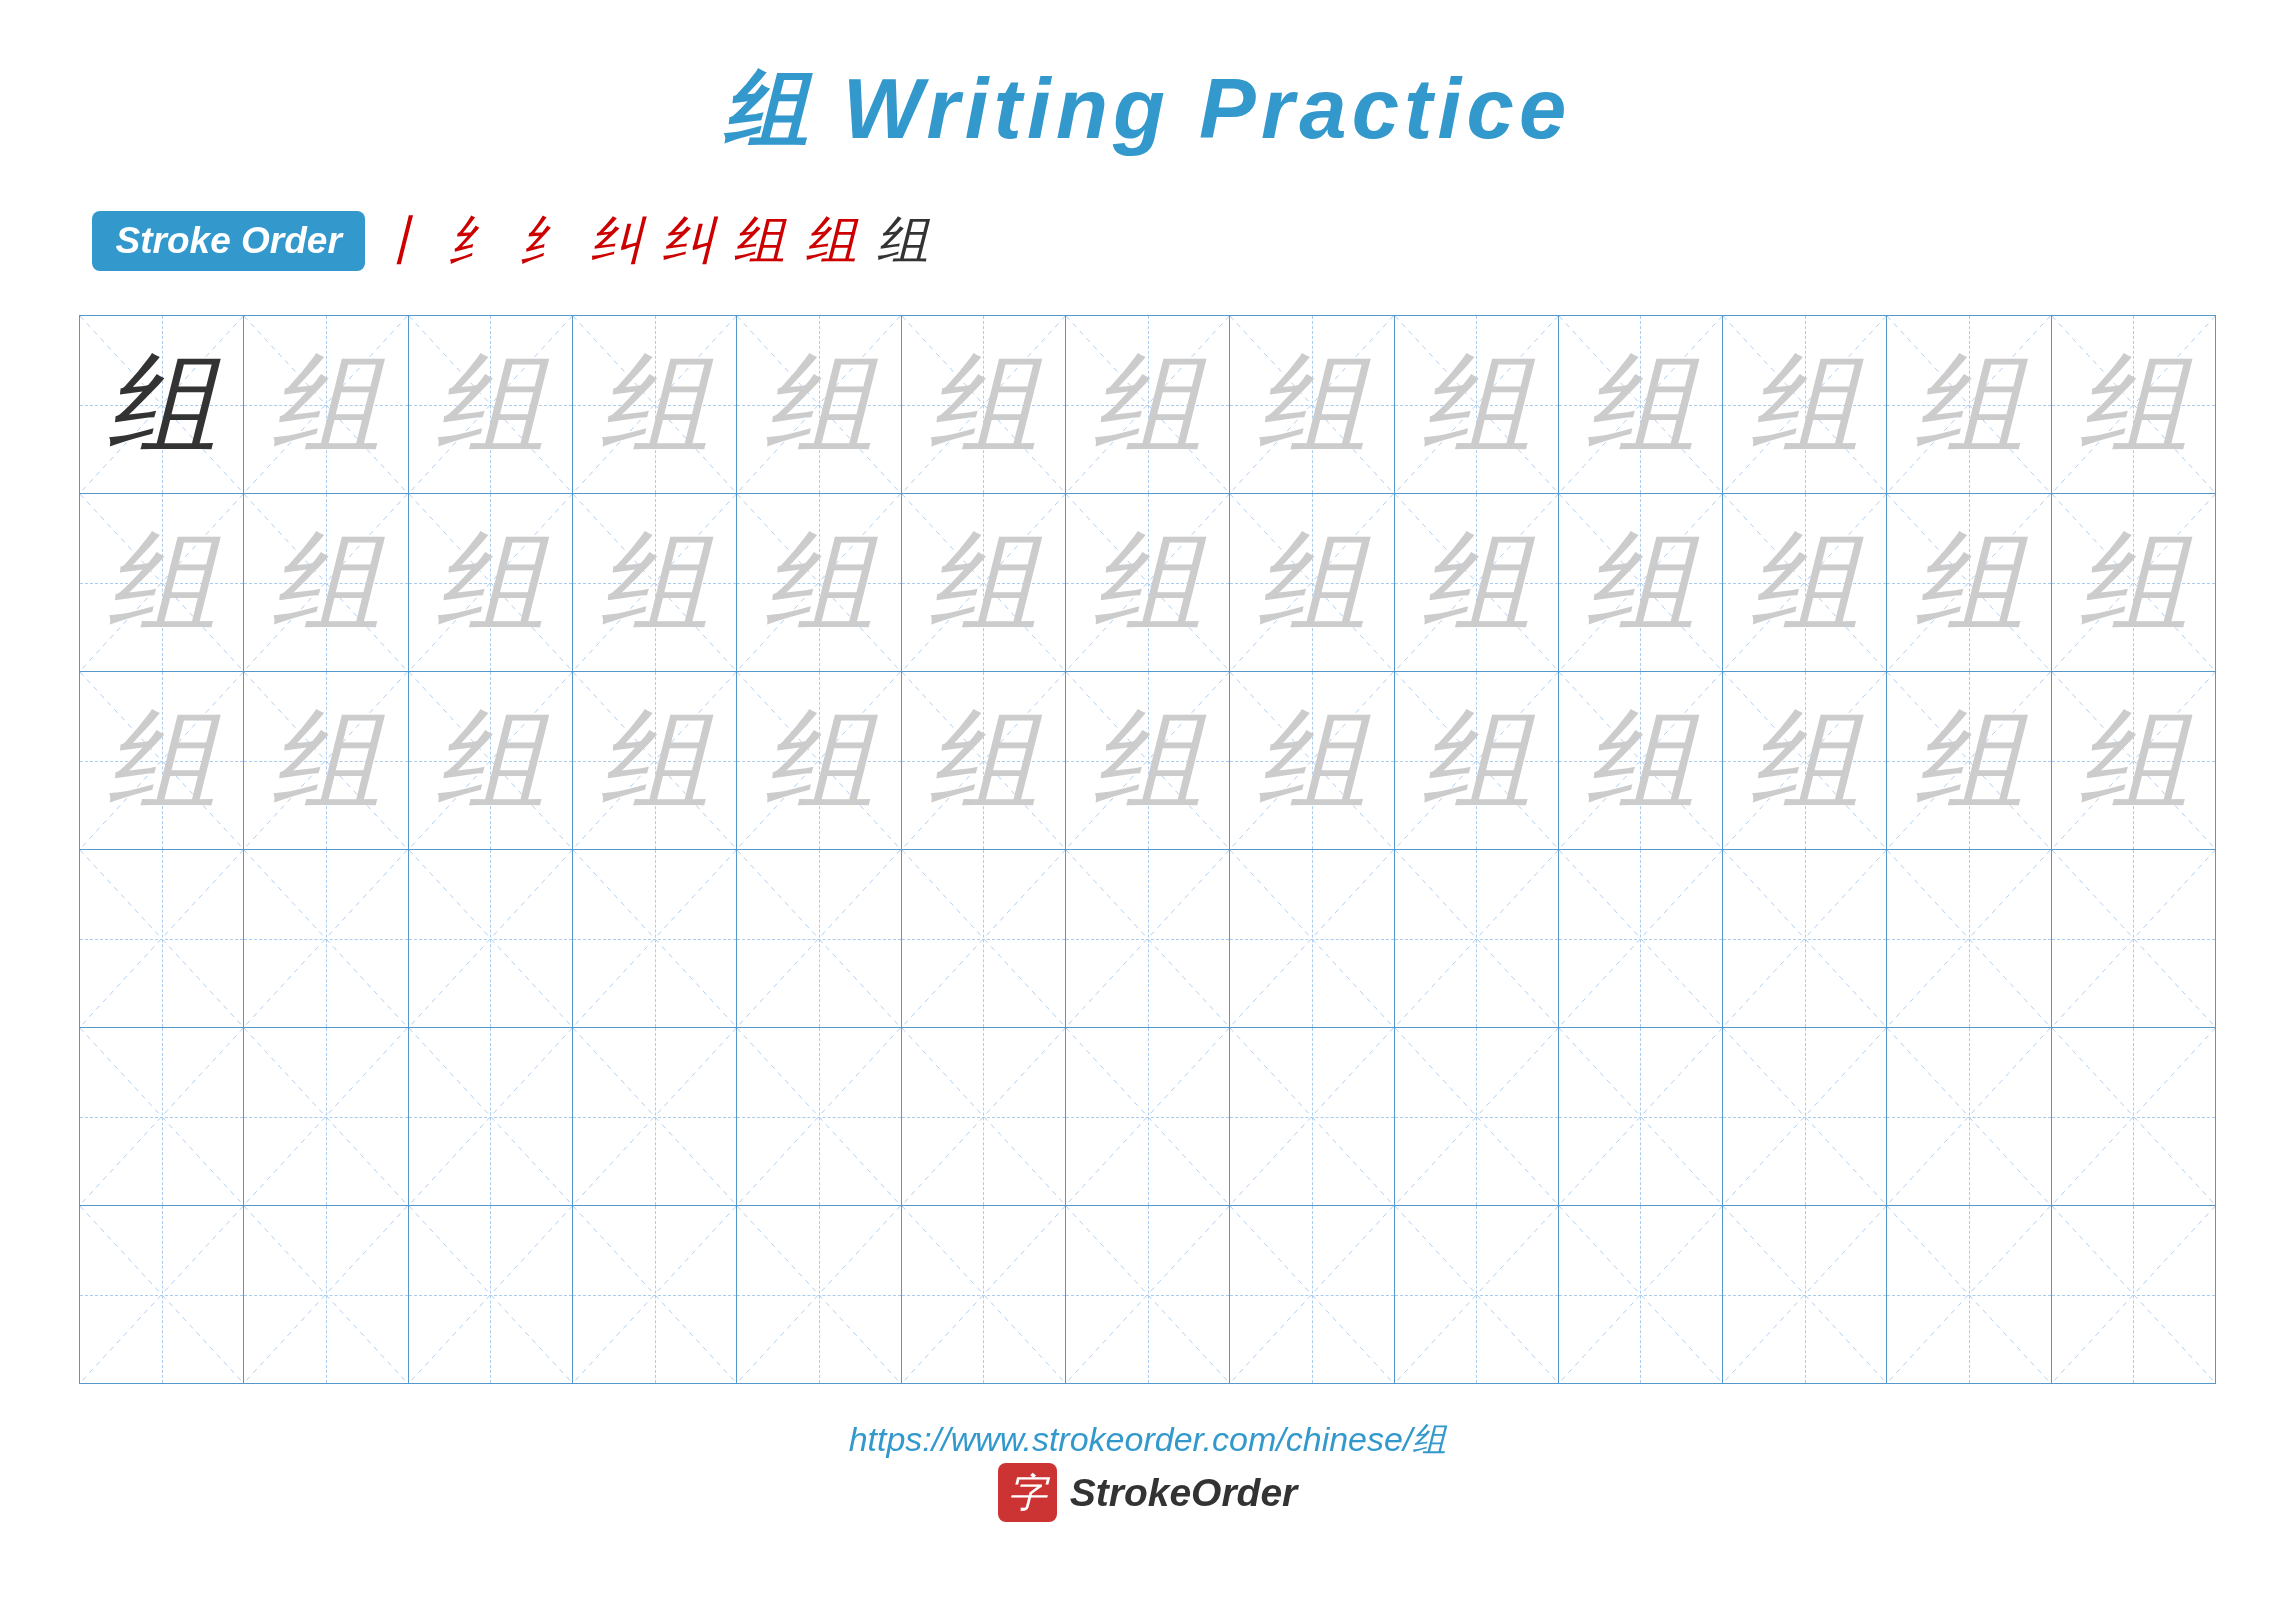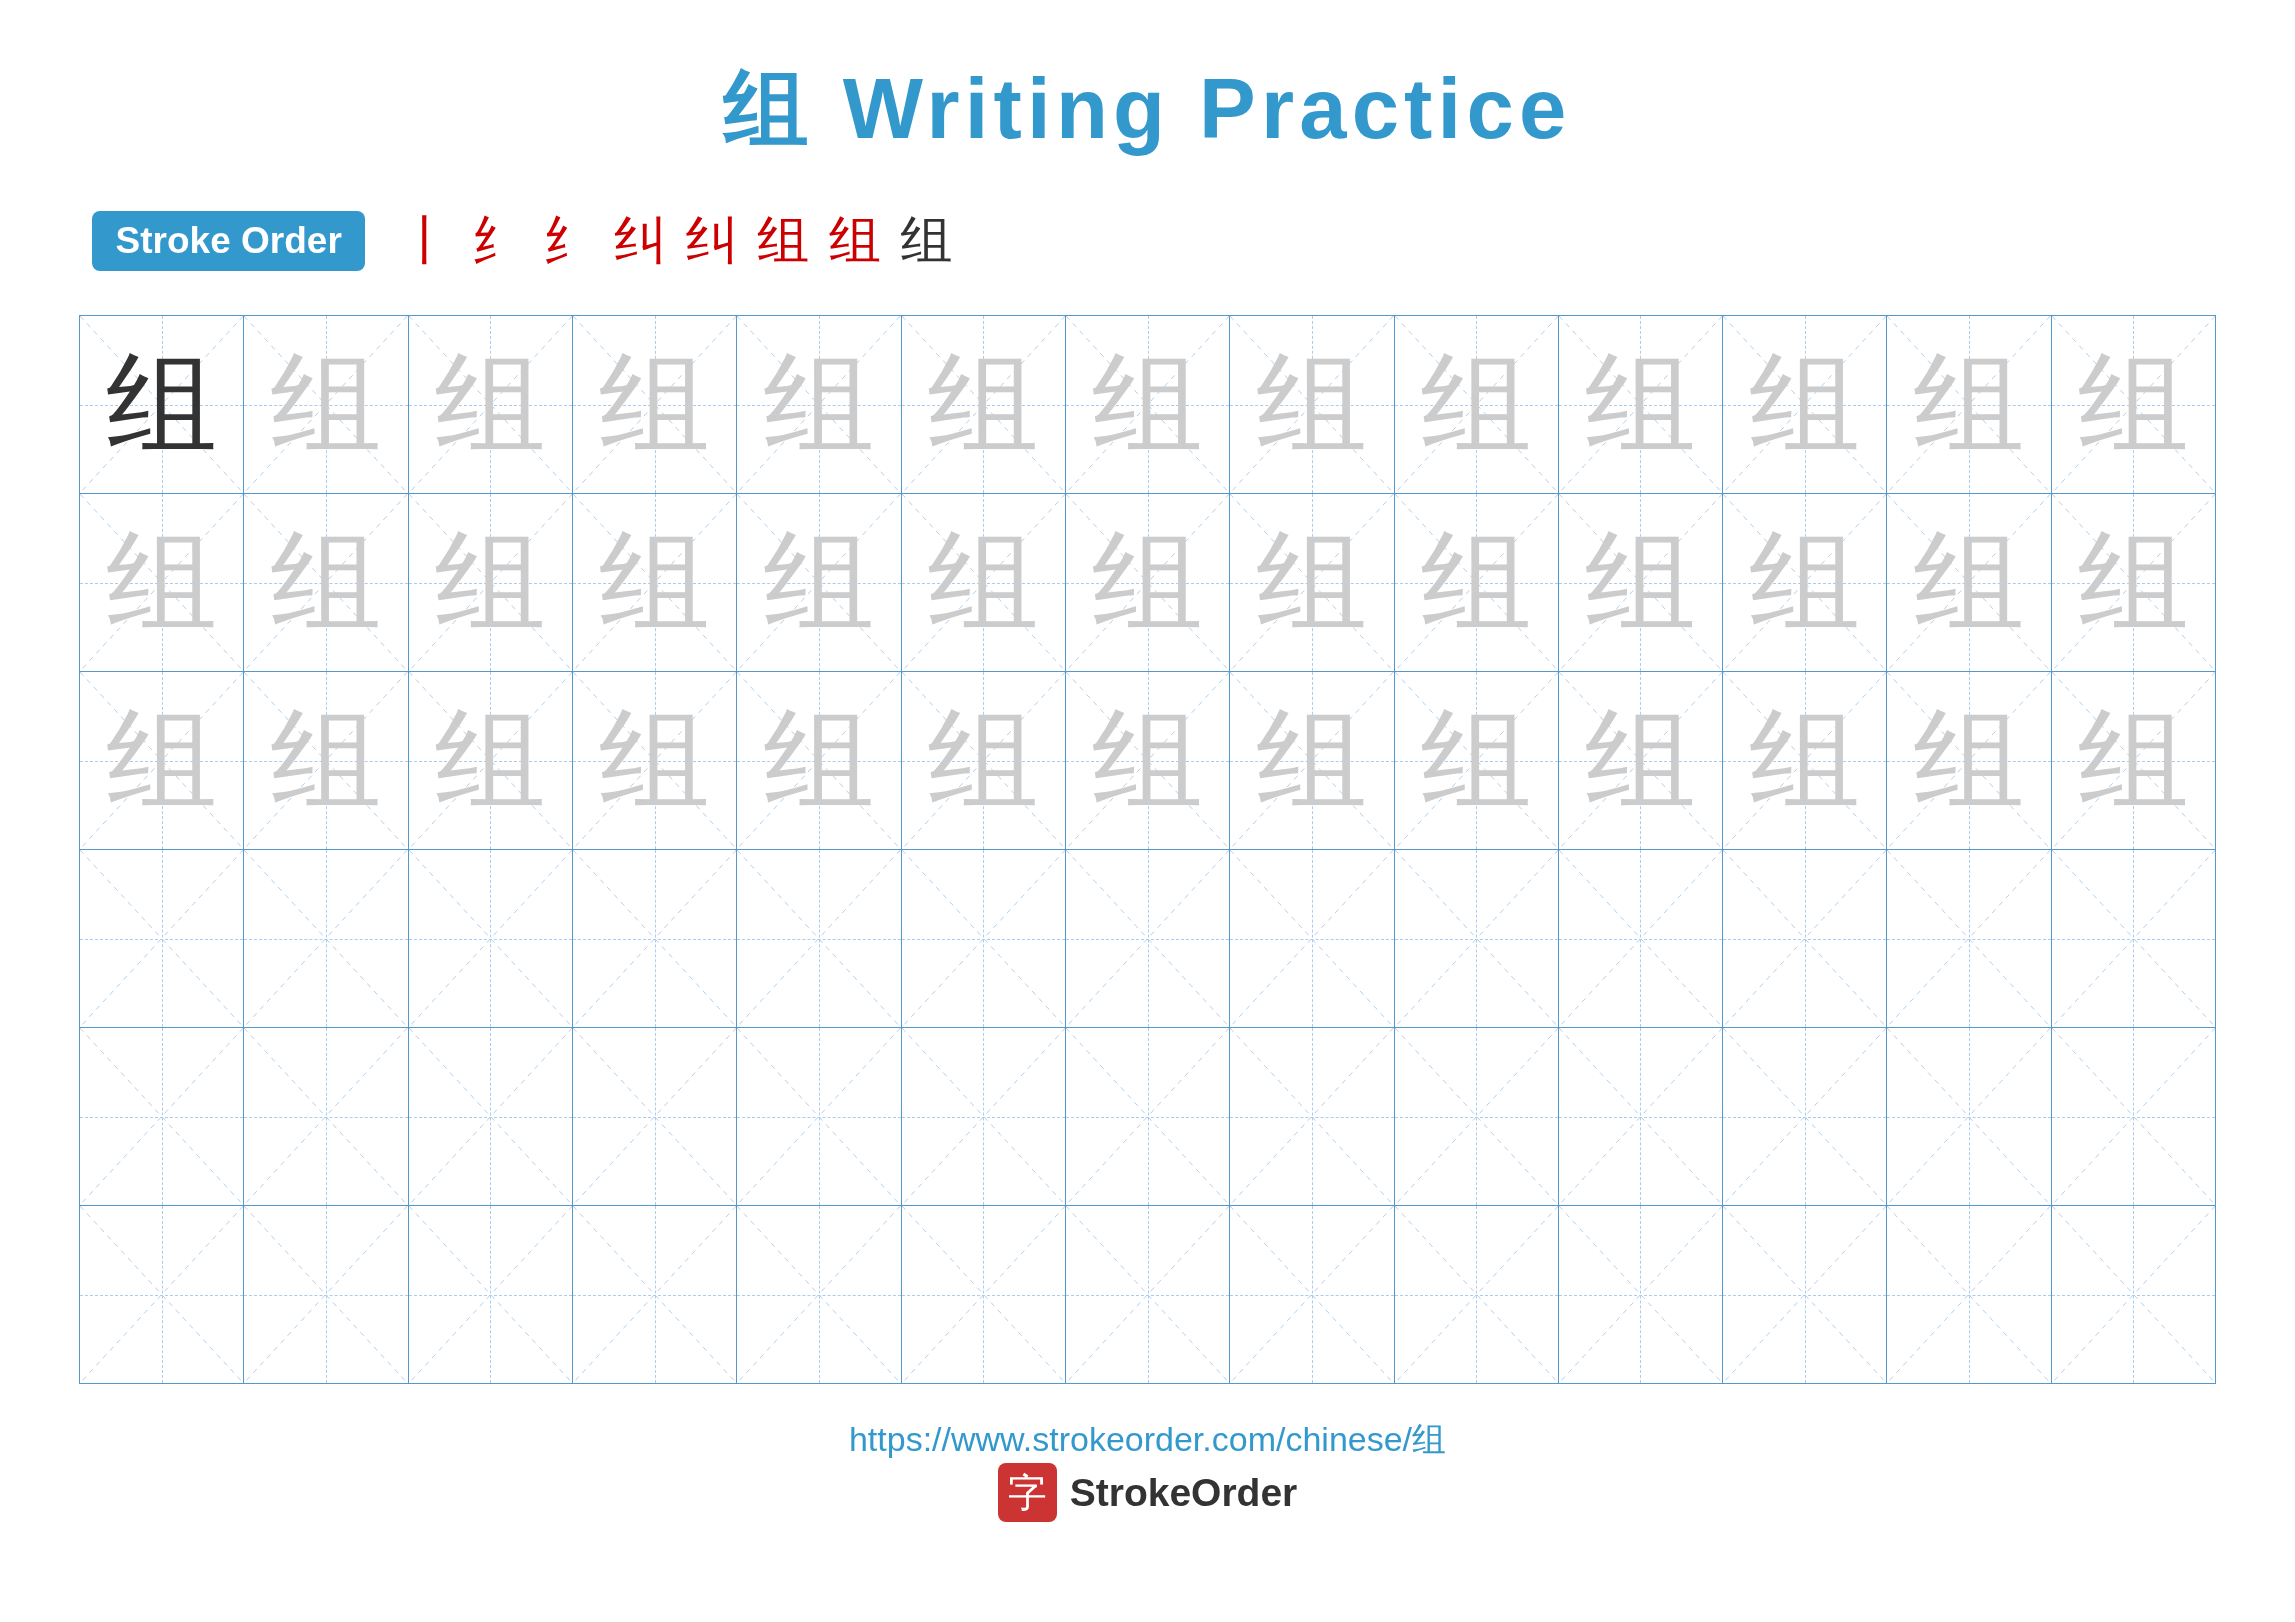--- a/index.html
+++ b/index.html
@@ -15,34 +15,35 @@
 
     .page {
       width: 2295px;
       height: 1622px;
       background: #ffffff;
       position: relative;
       display: flex;
       flex-direction: column;
       align-items: center;
       padding: 52px 79px 52px 79px;
+      font-style: italic;
     }
 
     .title {
       font-size: 85px;
       color: #3399cc;
       font-weight: bold;
       margin-bottom: 39px;
       letter-spacing: 5.2px;
     }
 
     .stroke-order-row {
       display: flex;
       align-items: center;
-      gap: 34px;
+      gap: 10px;
       margin-bottom: 39px;
       width: 100%;
       padding-left: 13px;
     }
 
     .stroke-order-badge {
       background: #3399cc;
       color: #ffffff;
       font-size: 37px;
       font-weight: bold;

